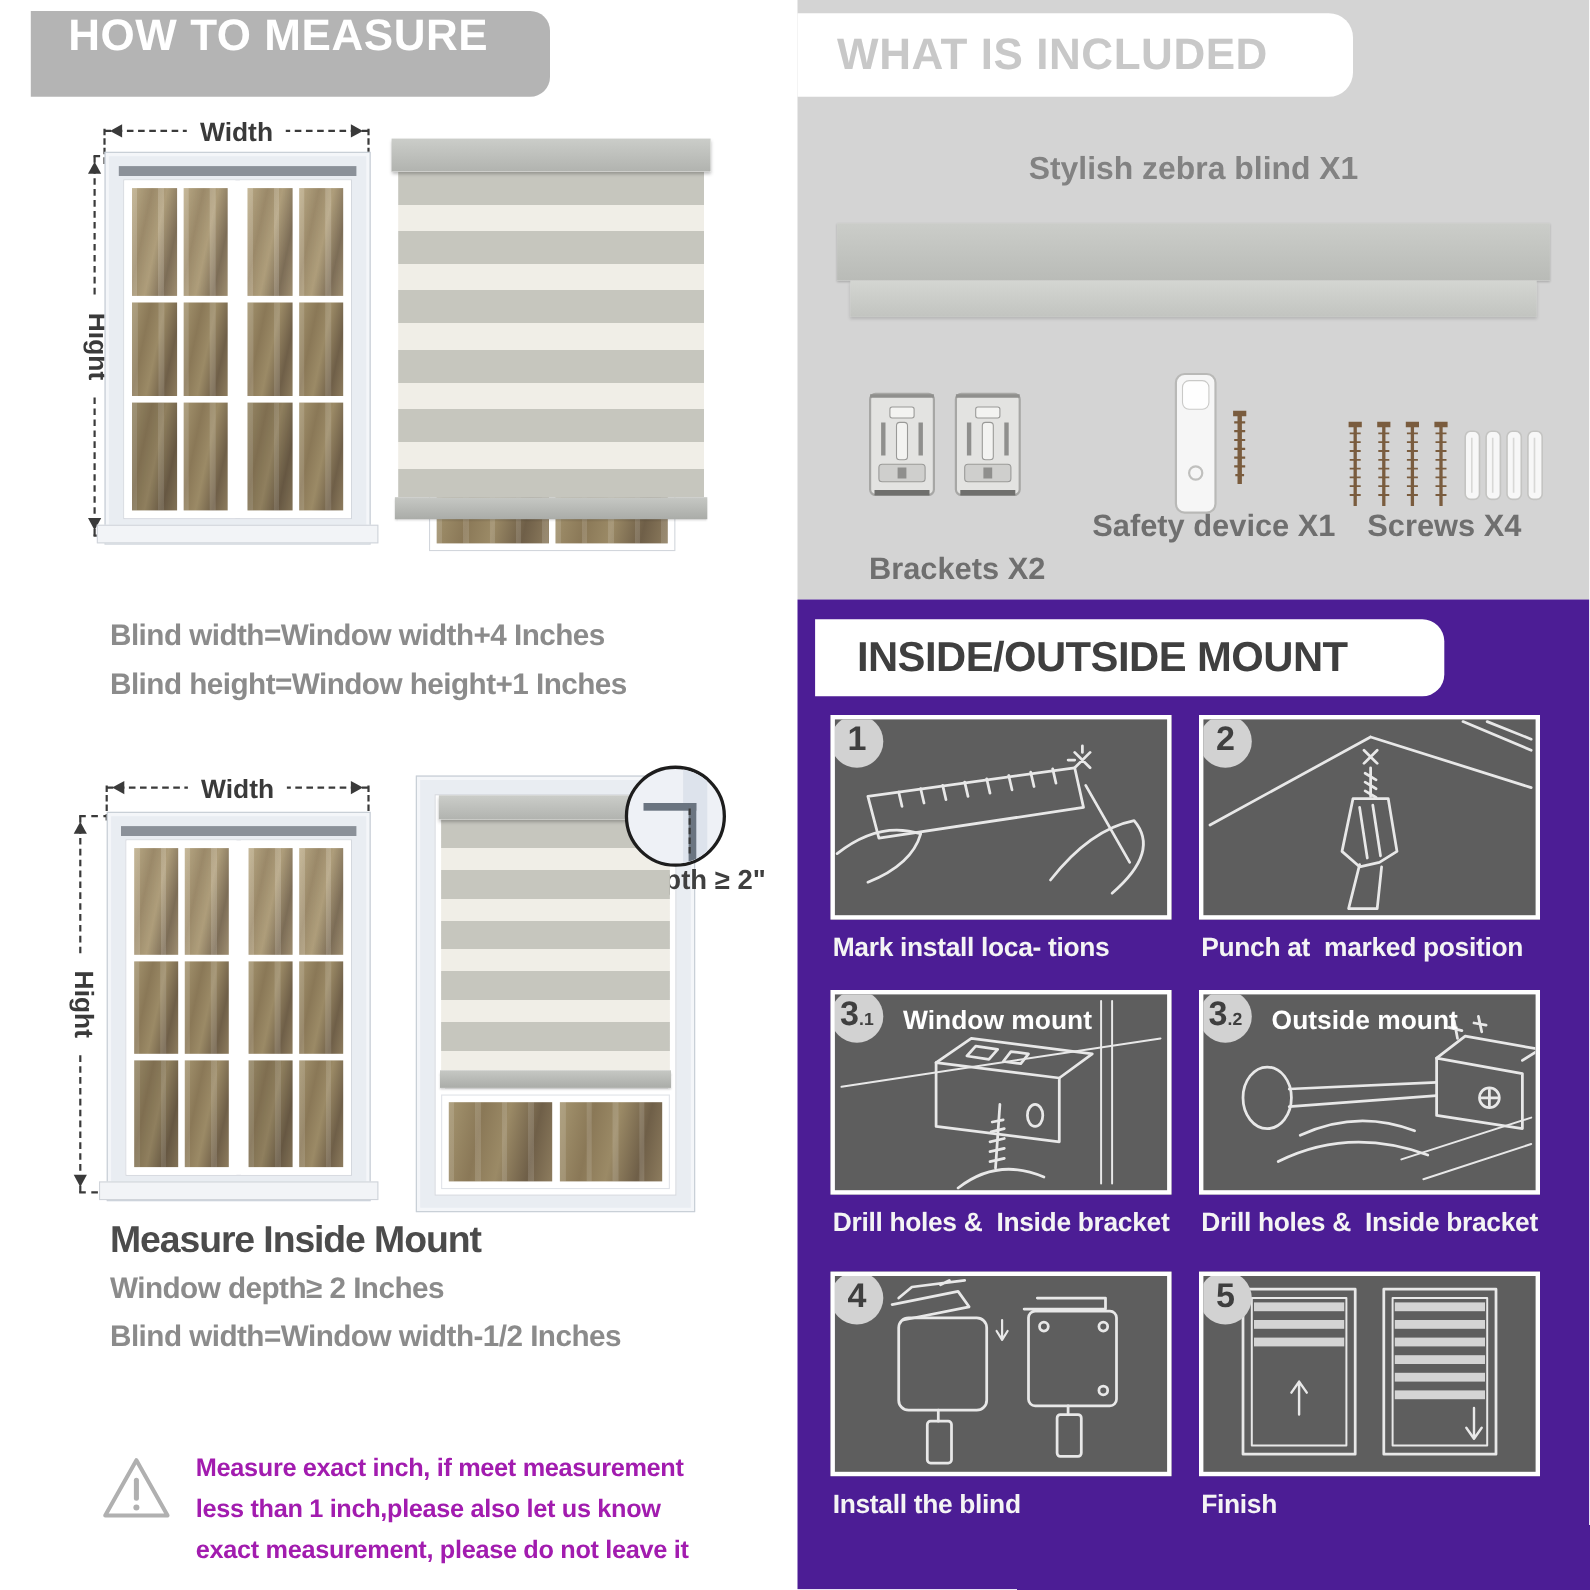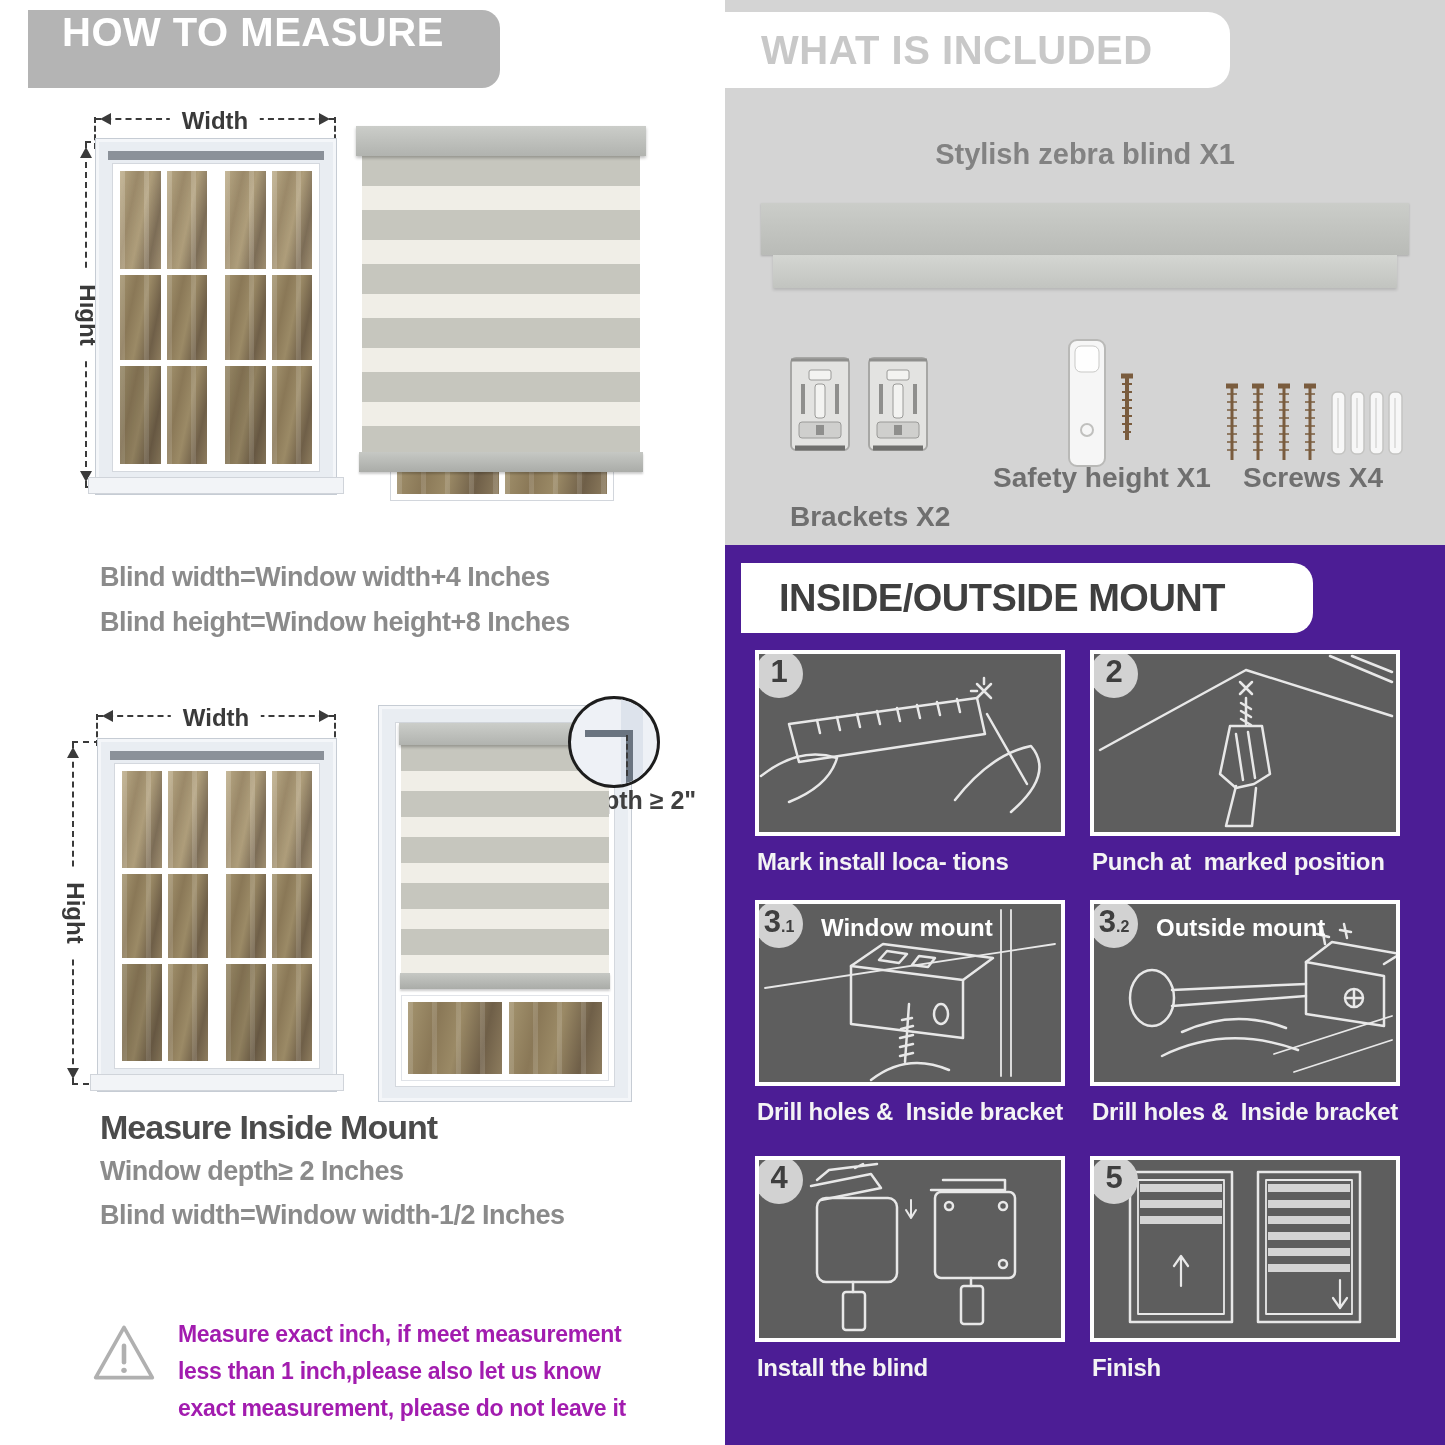--- a/index.html
+++ b/index.html
@@ -172,21 +172,21 @@
         <div class="pane"></div>
     </div>
     <div class="blindA" style="left:362px;top:31px;width:278px;">
       <div class="cassette"></div>
       <div class="zstripes"></div>
       <div class="brail"></div>
     </div>
   </div>
 
   <div class="bodyln" style="top:562px;">Blind width=Window width+4 Inches</div>
-  <div class="bodyln" style="top:607px;">Blind height=Window height+8 Inches</div>
+  <div class="bodyln" style="top:607px;">Blind height=Window height+1 Inches</div>
 
   <div class="diagram d2">
     <div class="dimh" style="left:97px;top:25px;width:238px;">
       <i class="tickL"></i>
       <i class="tickR"></i>
       <span class="lbl">Width</span>
     </div>
     <div class="dimv" style="left:72px;top:52px;height:342px;">
       <i class="tickT"></i>
       <i class="tickB"></i>
@@ -313,21 +313,21 @@
             <rect x="112" y="14" width="13" height="62" rx="5"></rect>
             <rect x="131" y="14" width="13" height="62" rx="5"></rect>
             <rect x="150" y="14" width="13" height="62" rx="5"></rect>
             <rect x="169" y="14" width="13" height="62" rx="5"></rect>
           </g>
           <g stroke="#d8d8d6" stroke-width="1.5">
             <path d="M118 20 v50 M137 20 v50 M156 20 v50 M175 20 v50"></path>
           </g>
         </svg>
         <span class="item-lbl" style="left:65px;margin-top:39px;">Brackets X2</span>
-        <span class="item-lbl" style="left:268px;">Safety height X1</span>
+        <span class="item-lbl" style="left:268px;">Safety device X1</span>
         <span class="item-lbl" style="left:518px;">Screws X4</span>
       </div>
     </div>
 
     <div class="mount">
       <div class="mnt-hdr">
         <span>INSIDE/OUTSIDE MOUNT</span>
       </div>
 
       <div class="step" style="left:30px;top:105px;">

